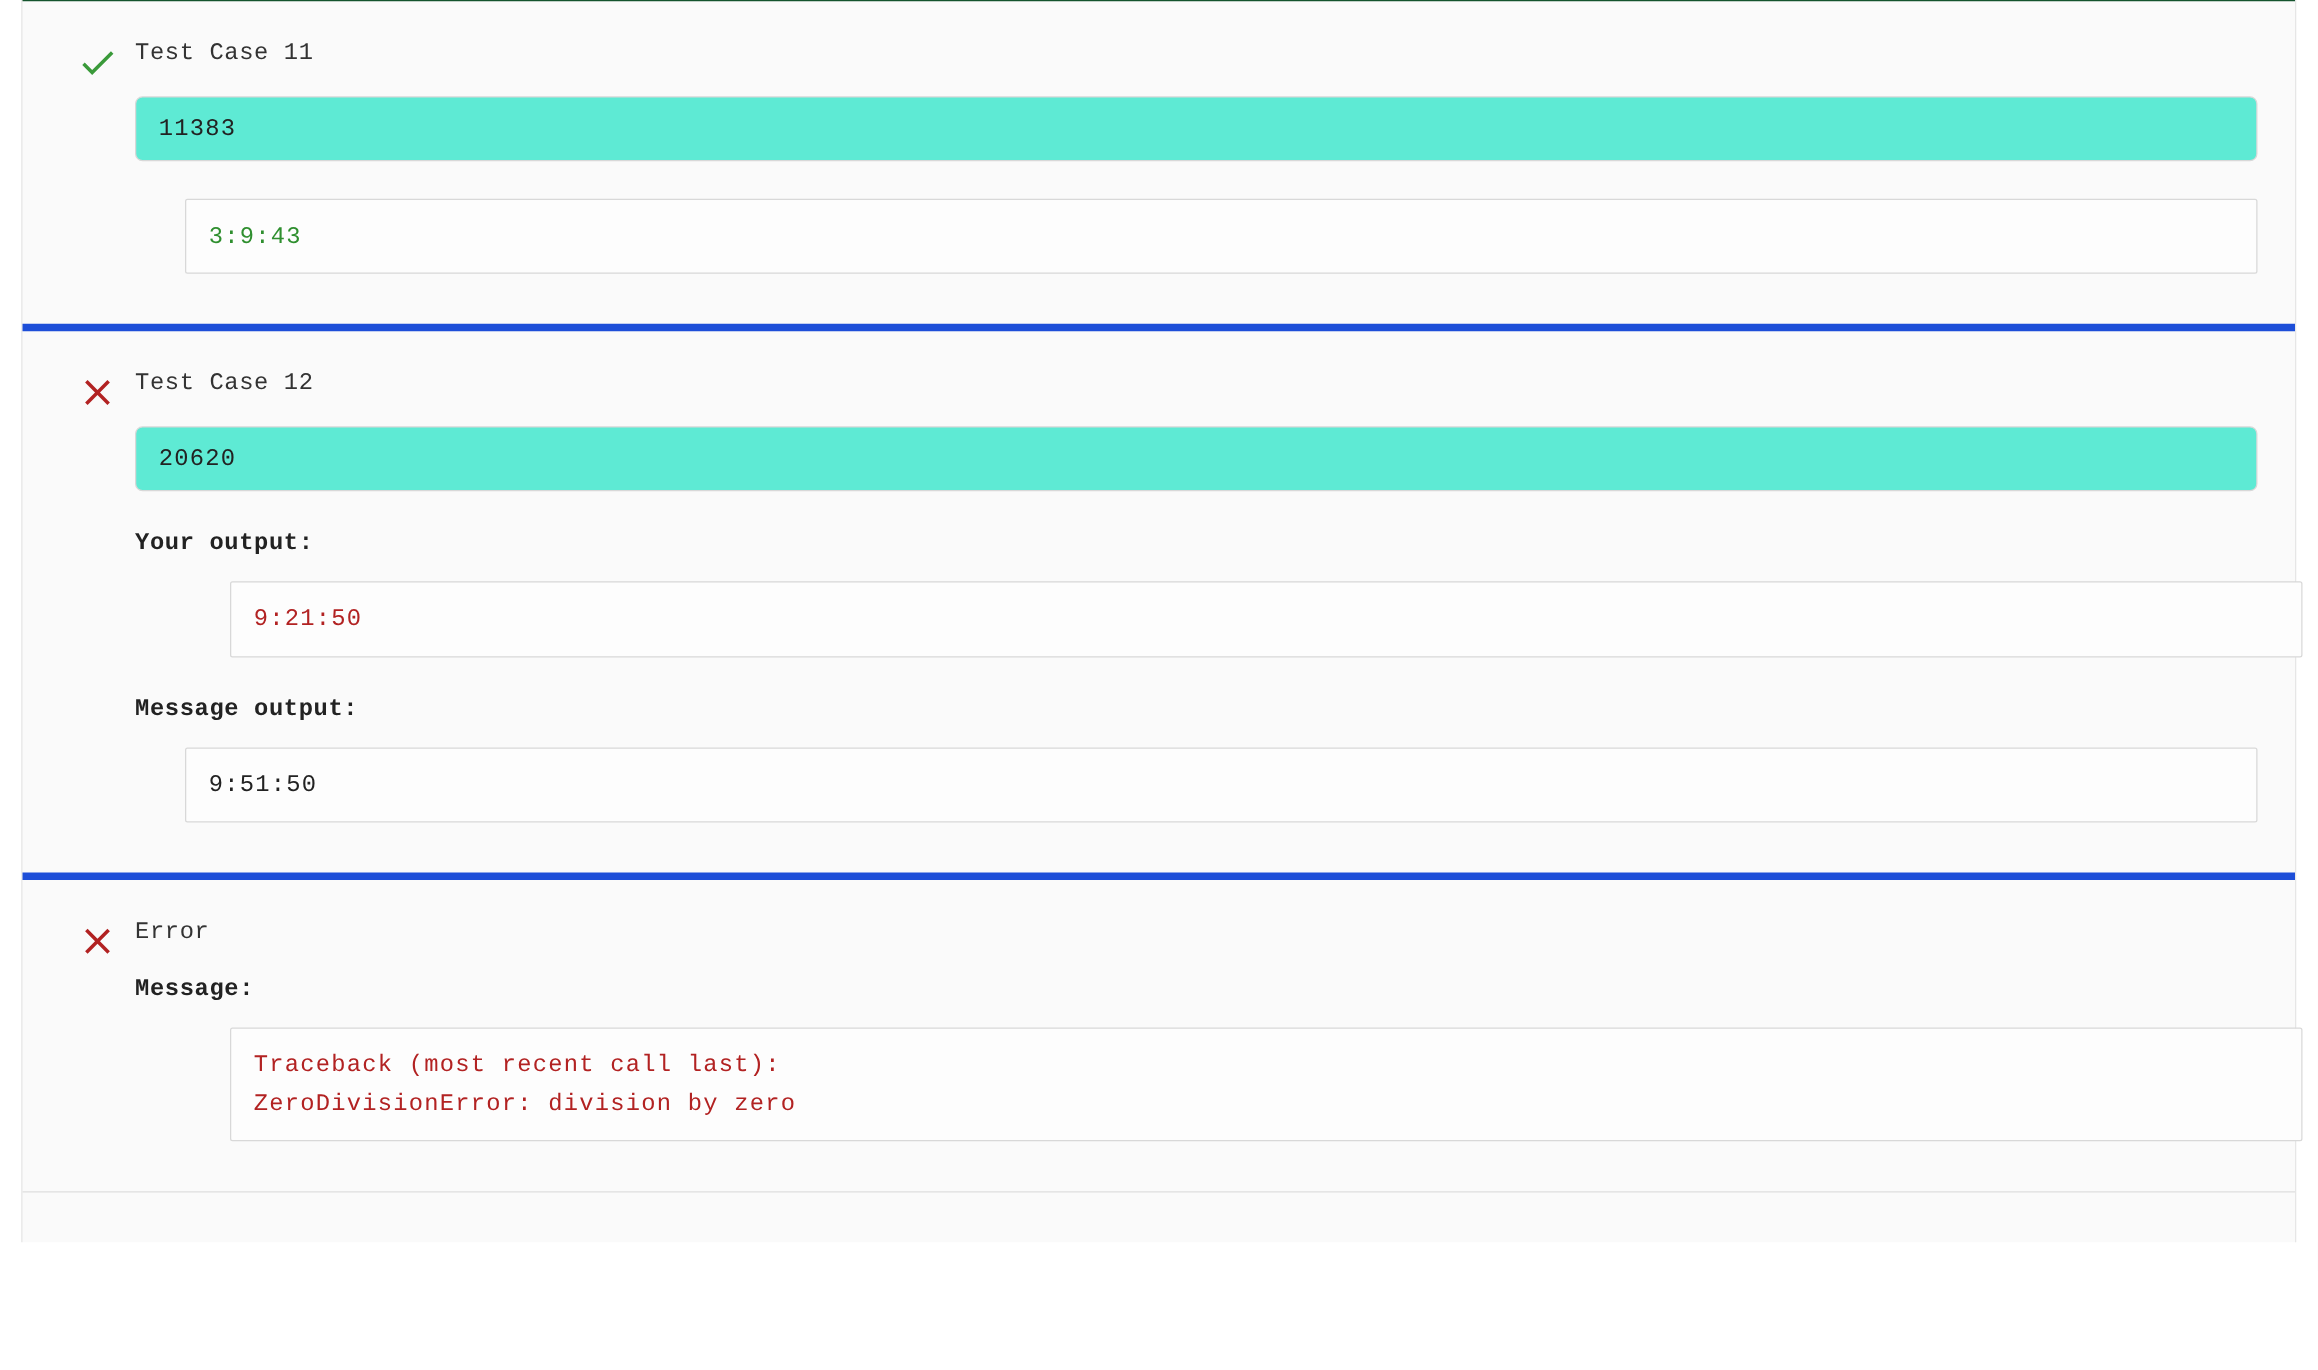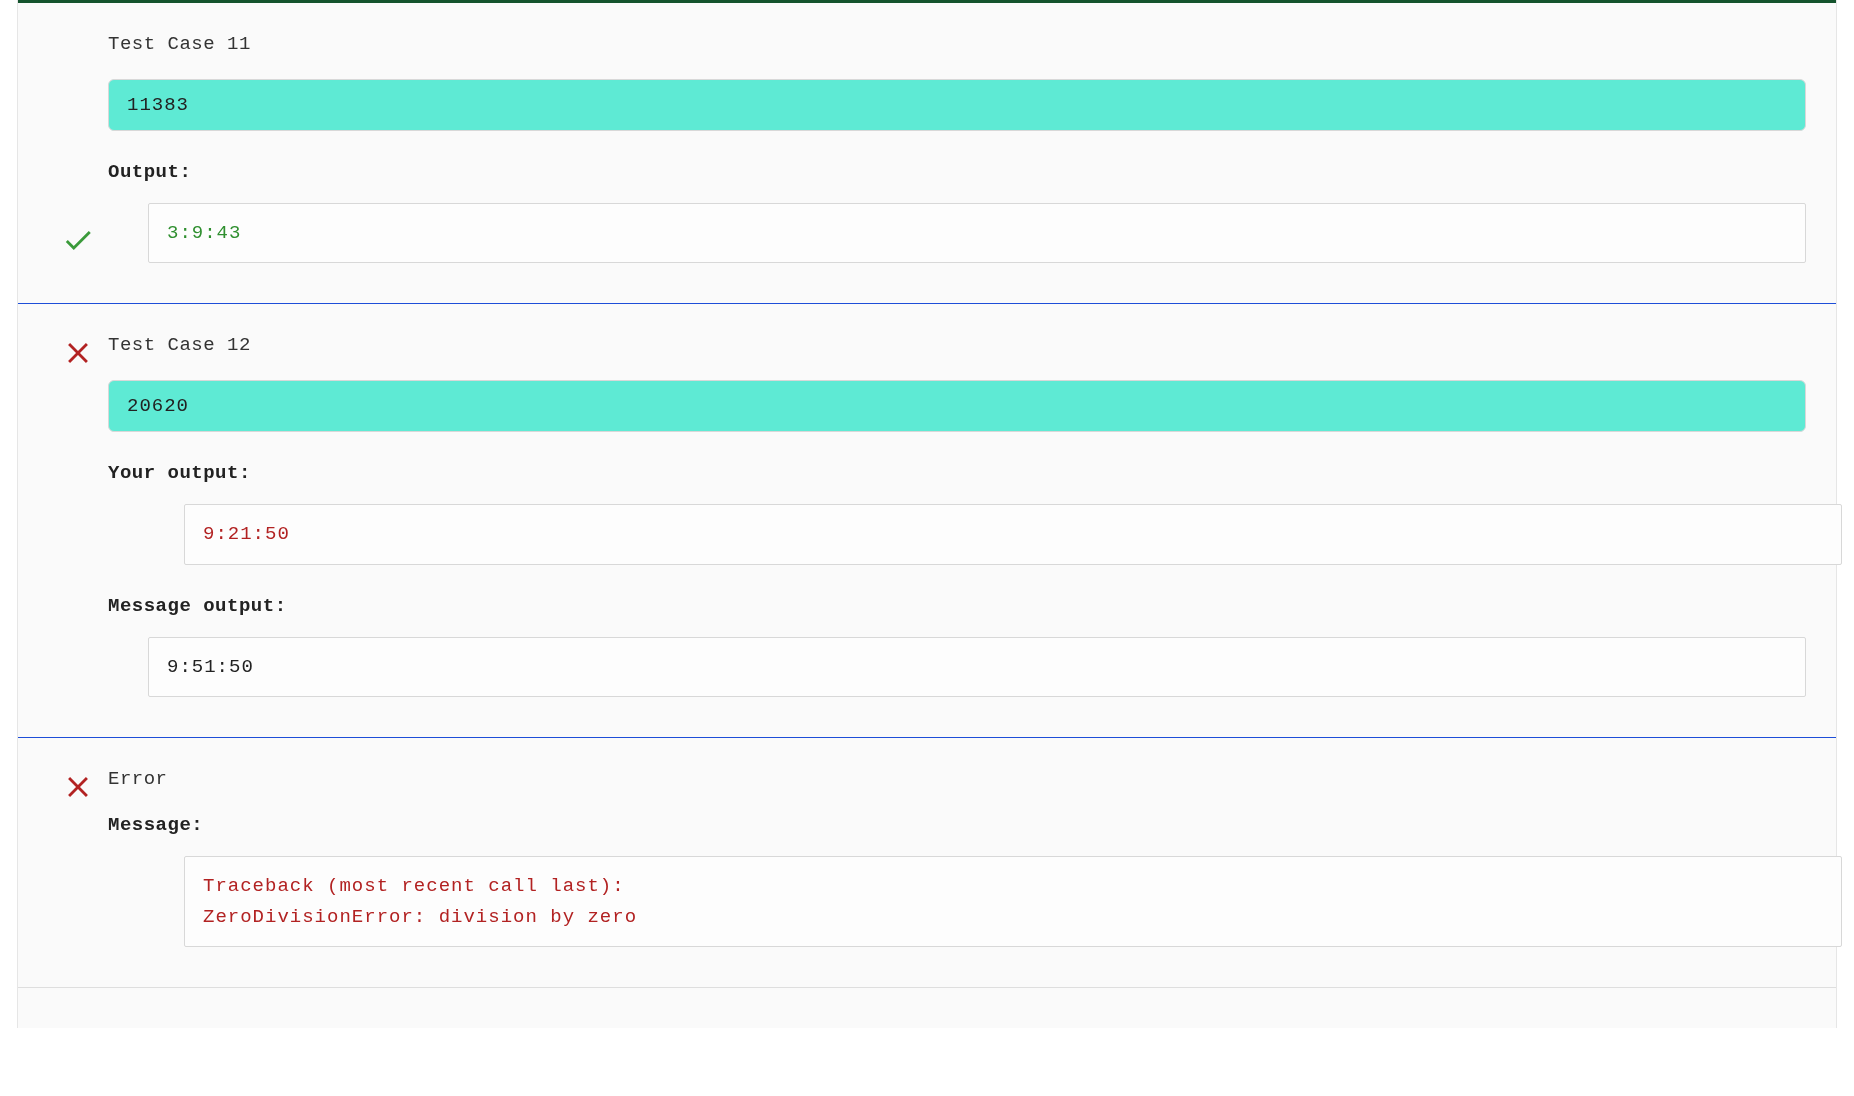--- a/index.html
+++ b/index.html
@@ -12,26 +12,26 @@
   }
   .panel {
     width: 1820px;
     margin: 0 auto;
     background: #fafafa;
     border-left: 1px solid #e6e6e6;
     border-right: 1px solid #e6e6e6;
     padding-bottom: 40px;
   }
   .test-case {
-    border-top: 1px solid #1d4ed8;
+    border-top: 6px solid #1d4ed8;
     padding: 30px 30px 40px 30px;
     display: flex;
     align-items: flex-start;
   }
-  .test-case:first-child { border-top: 3px solid #14532d; align-items: flex-end; }
+  .test-case:first-child { border-top: 1px solid #14532d; }
   .icon-col {
     width: 60px;
     flex: 0 0 60px;
     display: flex;
     justify-content: center;
     padding-top: 2px;
   }
   .icon-col svg { width: 34px; height: 34px; }
   .body-col {
     flex: 1 1 auto;
@@ -96,21 +96,20 @@
     <div class="icon-col">
       <span>
         <svg viewBox="0 0 24 24">
             <path class="check-green" d="M9 16.2 4.8 12l-1.4 1.4L9 19 21 7l-1.4-1.4z"></path>
           </svg>
       </span>
     </div>
     <div class="body-col">
       <div class="tc-title">Test Case 11</div>
       <div class="input-box">11383</div>
-      <div class="section-label">Output:</div>
       <div class="indent-block">
         <div class="output-box text-green">3:9:43</div>
       </div>
     </div>
   </div>
 
   <div class="test-case">
     <div class="icon-col">
       <span>
         <svg viewBox="0 0 24 24">

